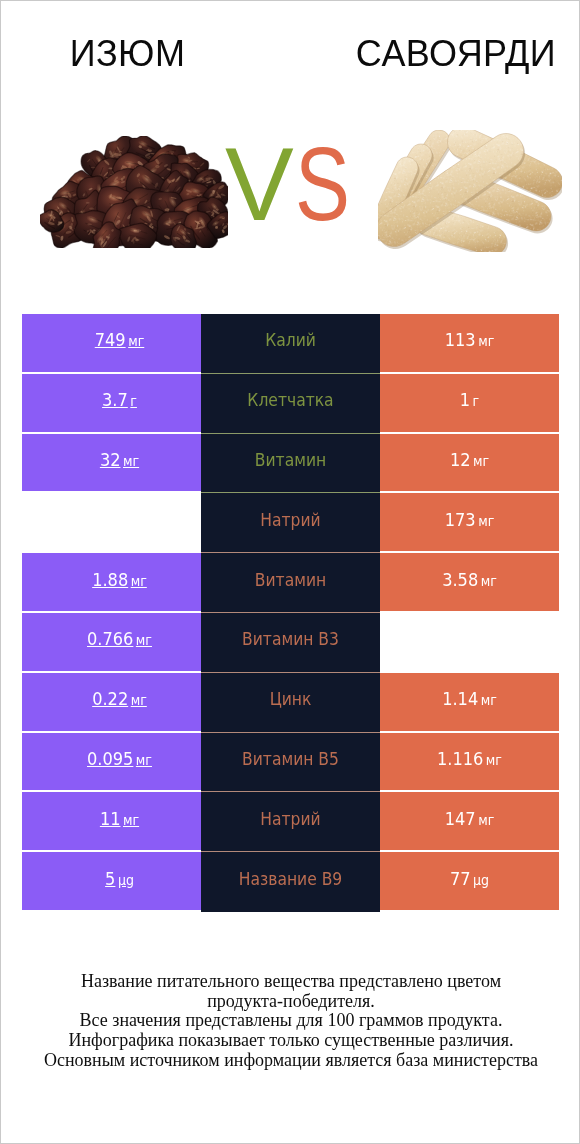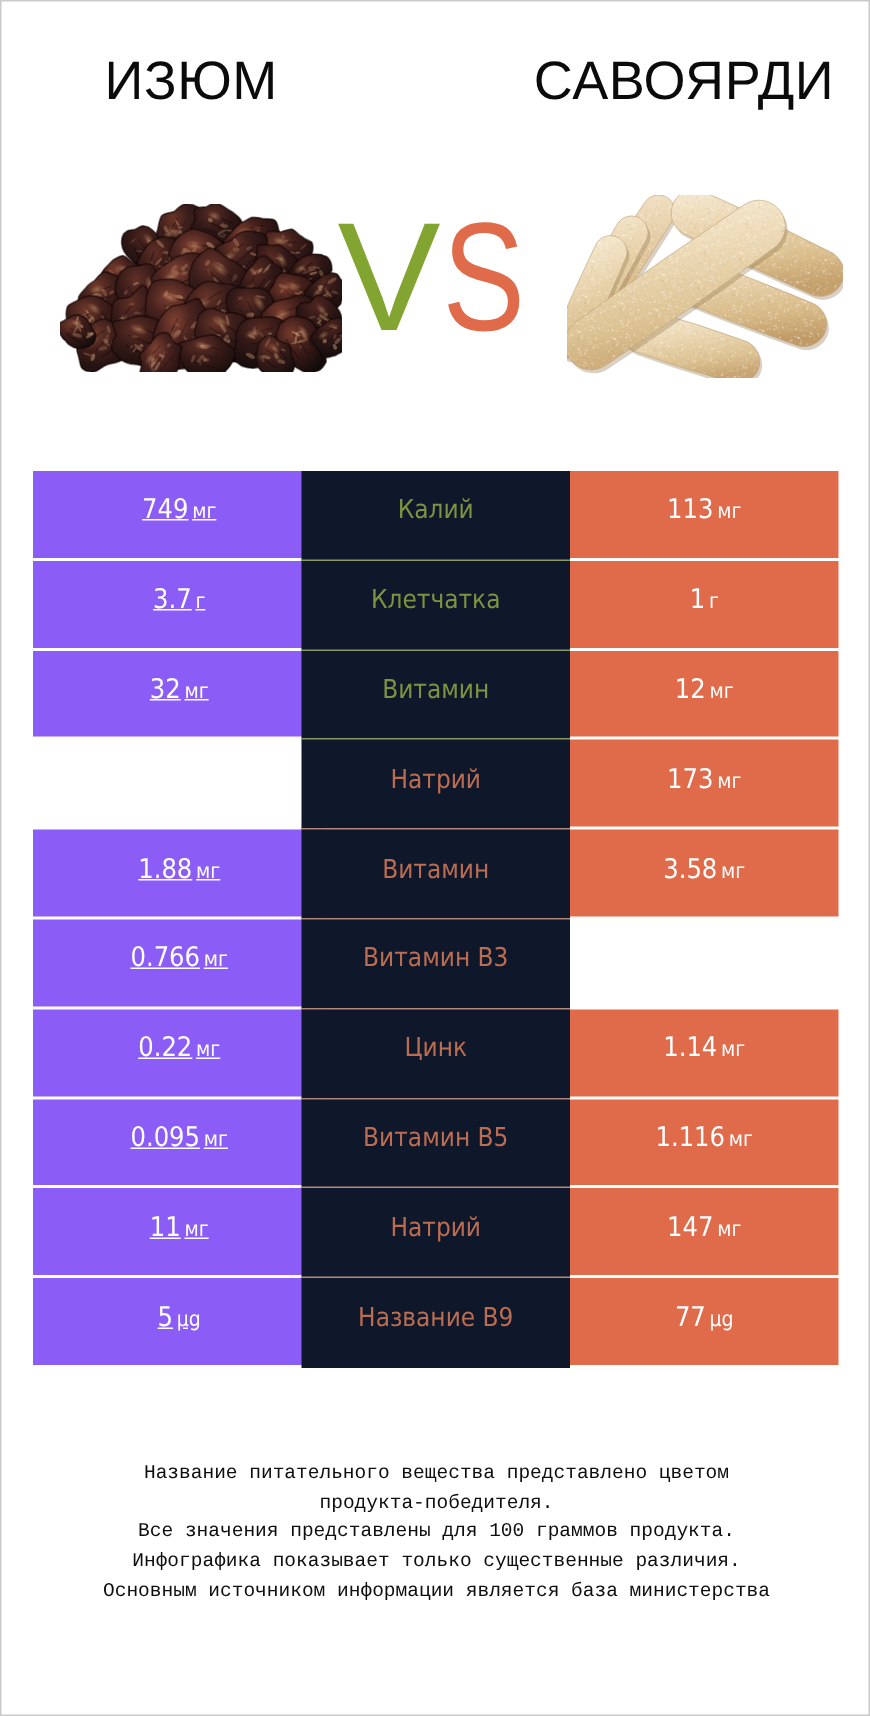--- a/index.html
+++ b/index.html
@@ -31,22 +31,22 @@
        font-size:18px;font-weight:400;white-space:nowrap;}
   .val .u{font-size:14px;margin-left:2.5px;}
   .name{font-family:"DejaVu Sans Condensed","DejaVu Sans",sans-serif;
         font-size:17.3px;font-weight:400;white-space:nowrap;}
   .row.g .name{color:#7d9340;}
   .row.o .name{color:#bb6d51;}
   .row.g .mid{border-bottom:1px solid #8b9a68;}
   .row.o .mid{border-bottom:1px solid #b3897a;}
   .row:last-child .mid{border-bottom:none;}
   .footer{position:absolute;left:0;top:971px;width:580px;text-align:center;
-          font-family:Liberation Mono, monospace;
-          font-size:13px;line-height:19.7px;color:#0e0e0e;}
+          font-family:Liberation Serif, serif;
+          font-size:18px;line-height:19.7px;color:#0e0e0e;}
 </style>
 </head>
 <body>
 
 <div class="page">
 
   <div class="title" id="title-left">ИЗЮМ</div>
   <div class="title" id="title-right">САВОЯРДИ</div>
 
   <div class="hero">

